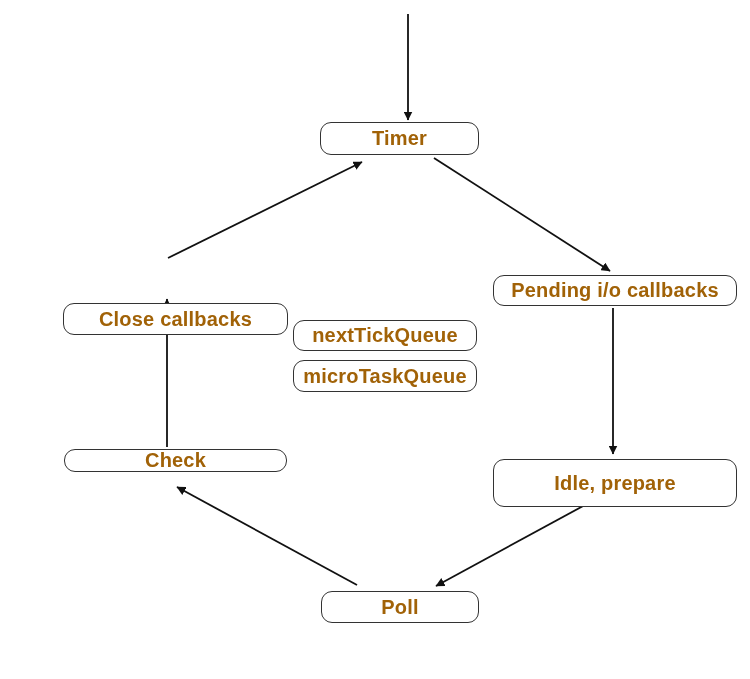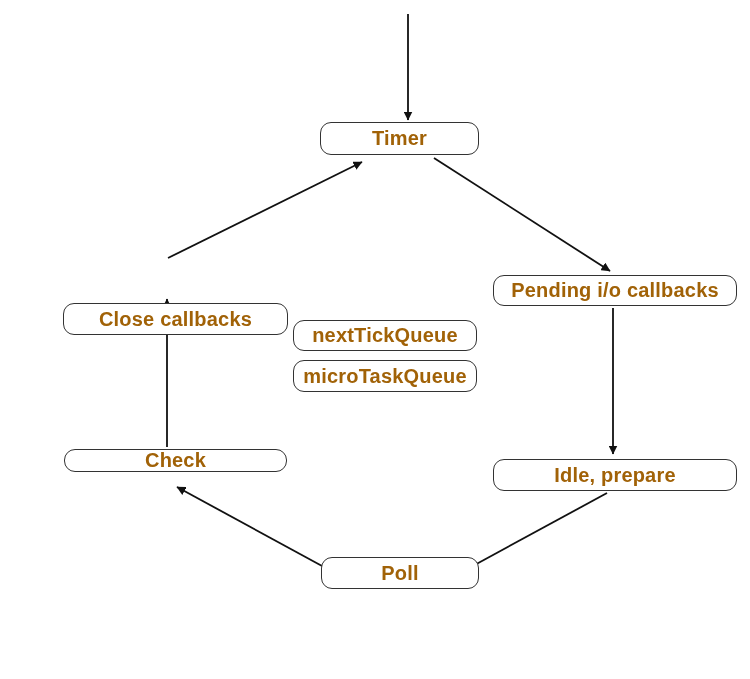--- a/index.html
+++ b/index.html
@@ -37,22 +37,22 @@
     letter-spacing: 0.2px;
     white-space: nowrap;
   }
   
   #node-timer            { left: 320px; top: 122px; width: 159px; height: 33px; }
   #node-close-callbacks  { left:  63px; top: 264px; width: 225px; height: 32px; margin-top: 39px; }
   #node-pending-io       { left: 493px; top: 275px; width: 244px; height: 31px; }
   #node-next-tick-queue  { left: 293px; top: 320px; width: 184px; height: 31px; text-align: right; }
   #node-micro-task-queue { left: 293px; top: 360px; width: 184px; height: 32px; }
   #node-check            { left:  64px; top: 449px; width: 223px; height: 23px; }
-  #node-idle-prepare     { left: 493px; top: 459px; width: 244px; height: 32px; }
-  #node-poll             { left: 321px; top: 557px; width: 158px; height: 32px; }
+  #node-idle-prepare     { left: 493px; top: 459px; width: 244px; height: 48px; }
+  #node-poll             { left: 321px; top: 591px; width: 158px; height: 32px; }
 </style>
 </head>
 <body>
 
 <div class="canvas">
 
   <svg class="edges-layer" width="750" height="679" viewBox="0 0 750 679" xmlns="http://www.w3.org/2000/svg">
     <defs>
       <marker id="arrowhead" markerWidth="10" markerHeight="9" refX="8.5" refY="4.5" orient="auto" markerUnits="userSpaceOnUse">
         <path d="M0,0 L9,4.5 L0,9 Z" fill="#111111"></path>

